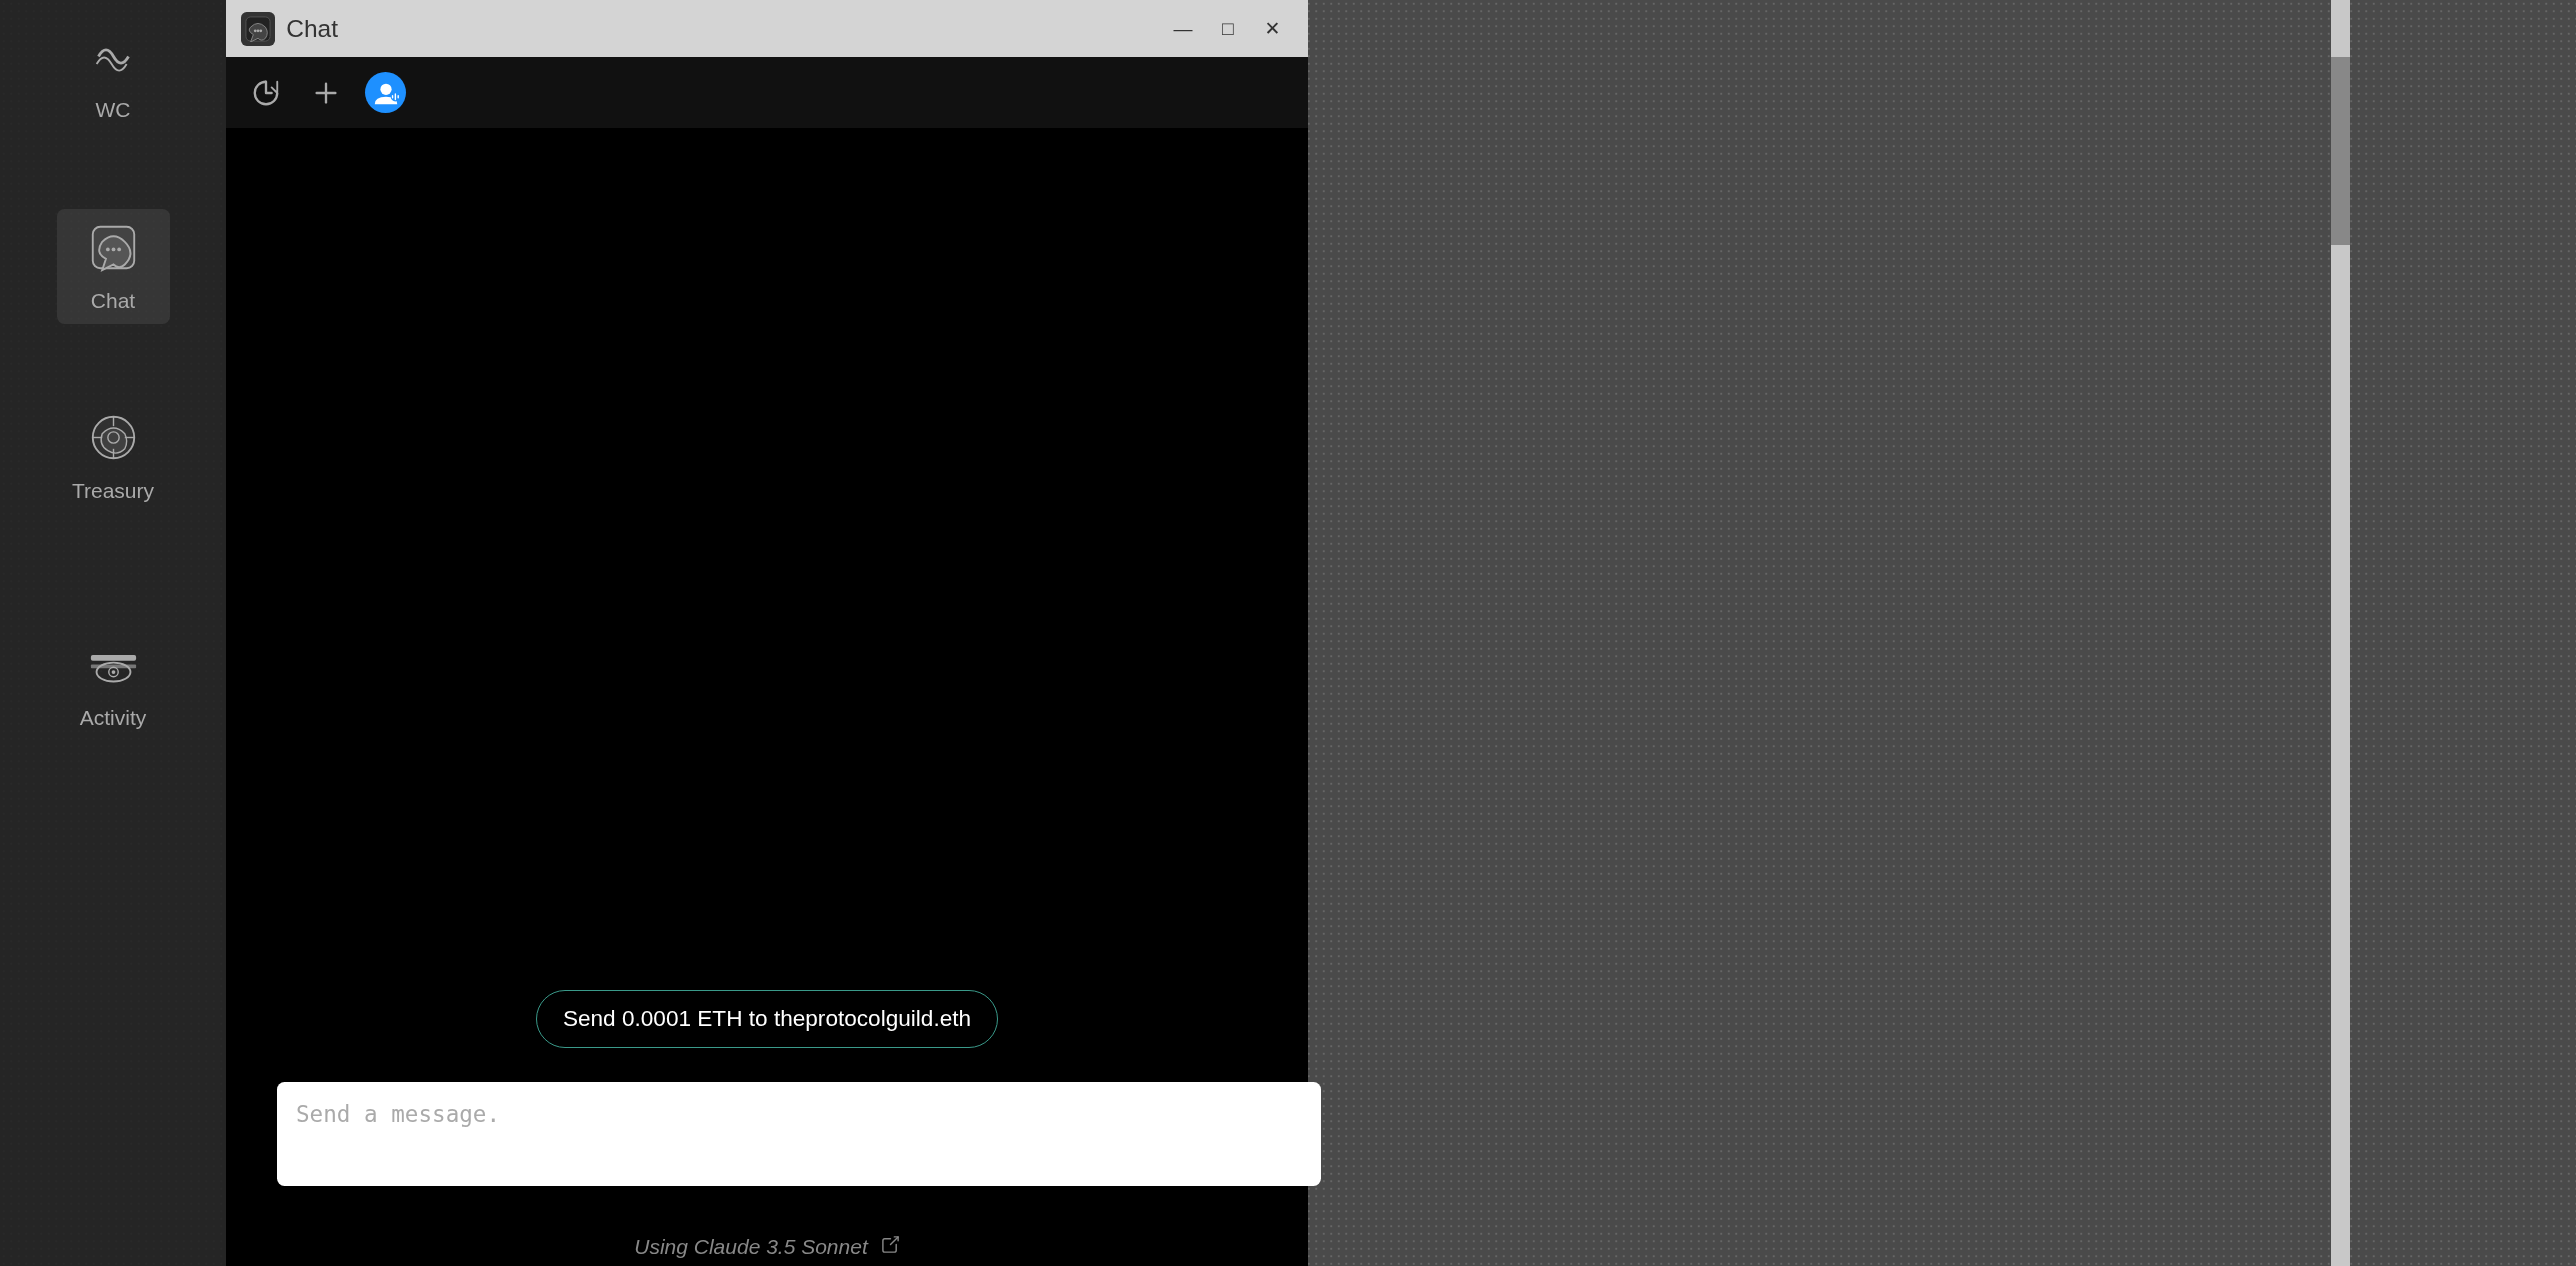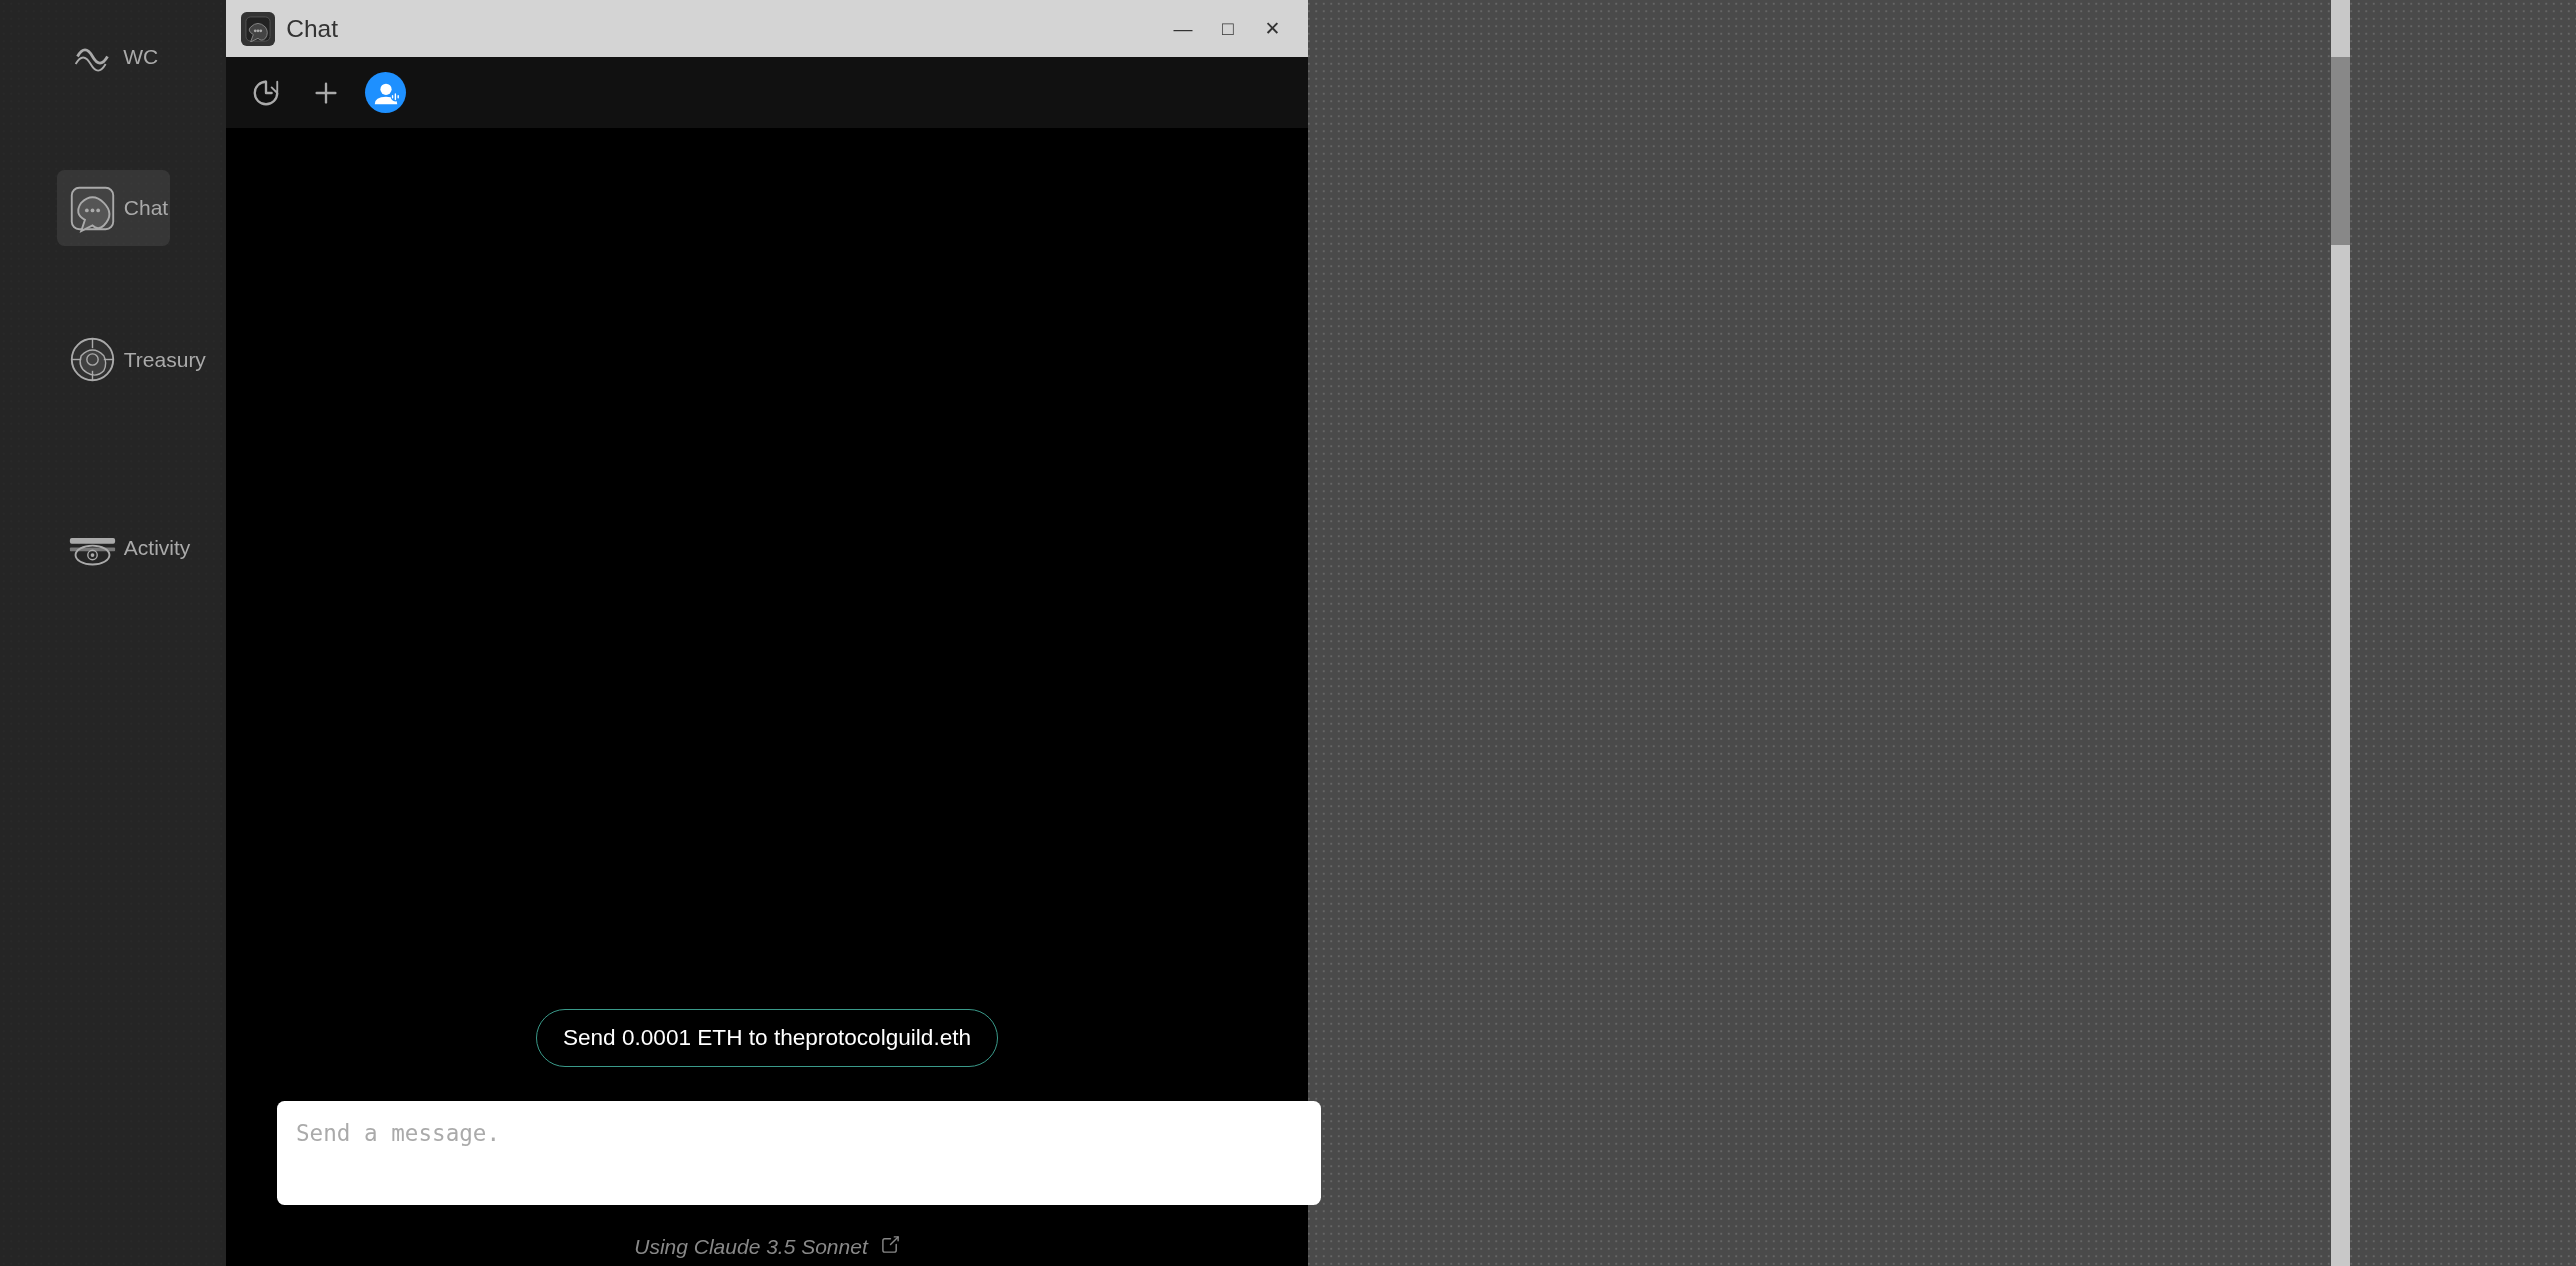--- a/index.html
+++ b/index.html
@@ -37,23 +37,23 @@
       background: rgba(30, 30, 30, 0.85);
       display: flex;
       flex-direction: column;
       align-items: center;
       padding-top: 19px;
       gap: 9.4px;
     }
 
     .sidebar-item {
       display: flex;
-      flex-direction: row;
-      align-items: center;
-      gap: 7px;
+      flex-direction: column;
+      align-items: center;
+      gap: 15px;
       padding: 11.3px;
       border-radius: 7.5px;
       cursor: pointer;
       width: 113px;
     }
 
     .sidebar-item.active {
       background: rgba(255,255,255,0.08);
     }
 
@@ -235,20 +235,21 @@
       flex-shrink: 0;
     }
 
     .footer-text {
       font-size: 21px;
       color: #888;
       font-style: italic;
       display: flex;
       align-items: center;
       gap: 13px;
+      margin-top: 19px;
     }
 
     .external-link-icon {
       font-size: 17px;
       color: #888;
     }
 
     
     .window-scrollbar {
       position: absolute;

